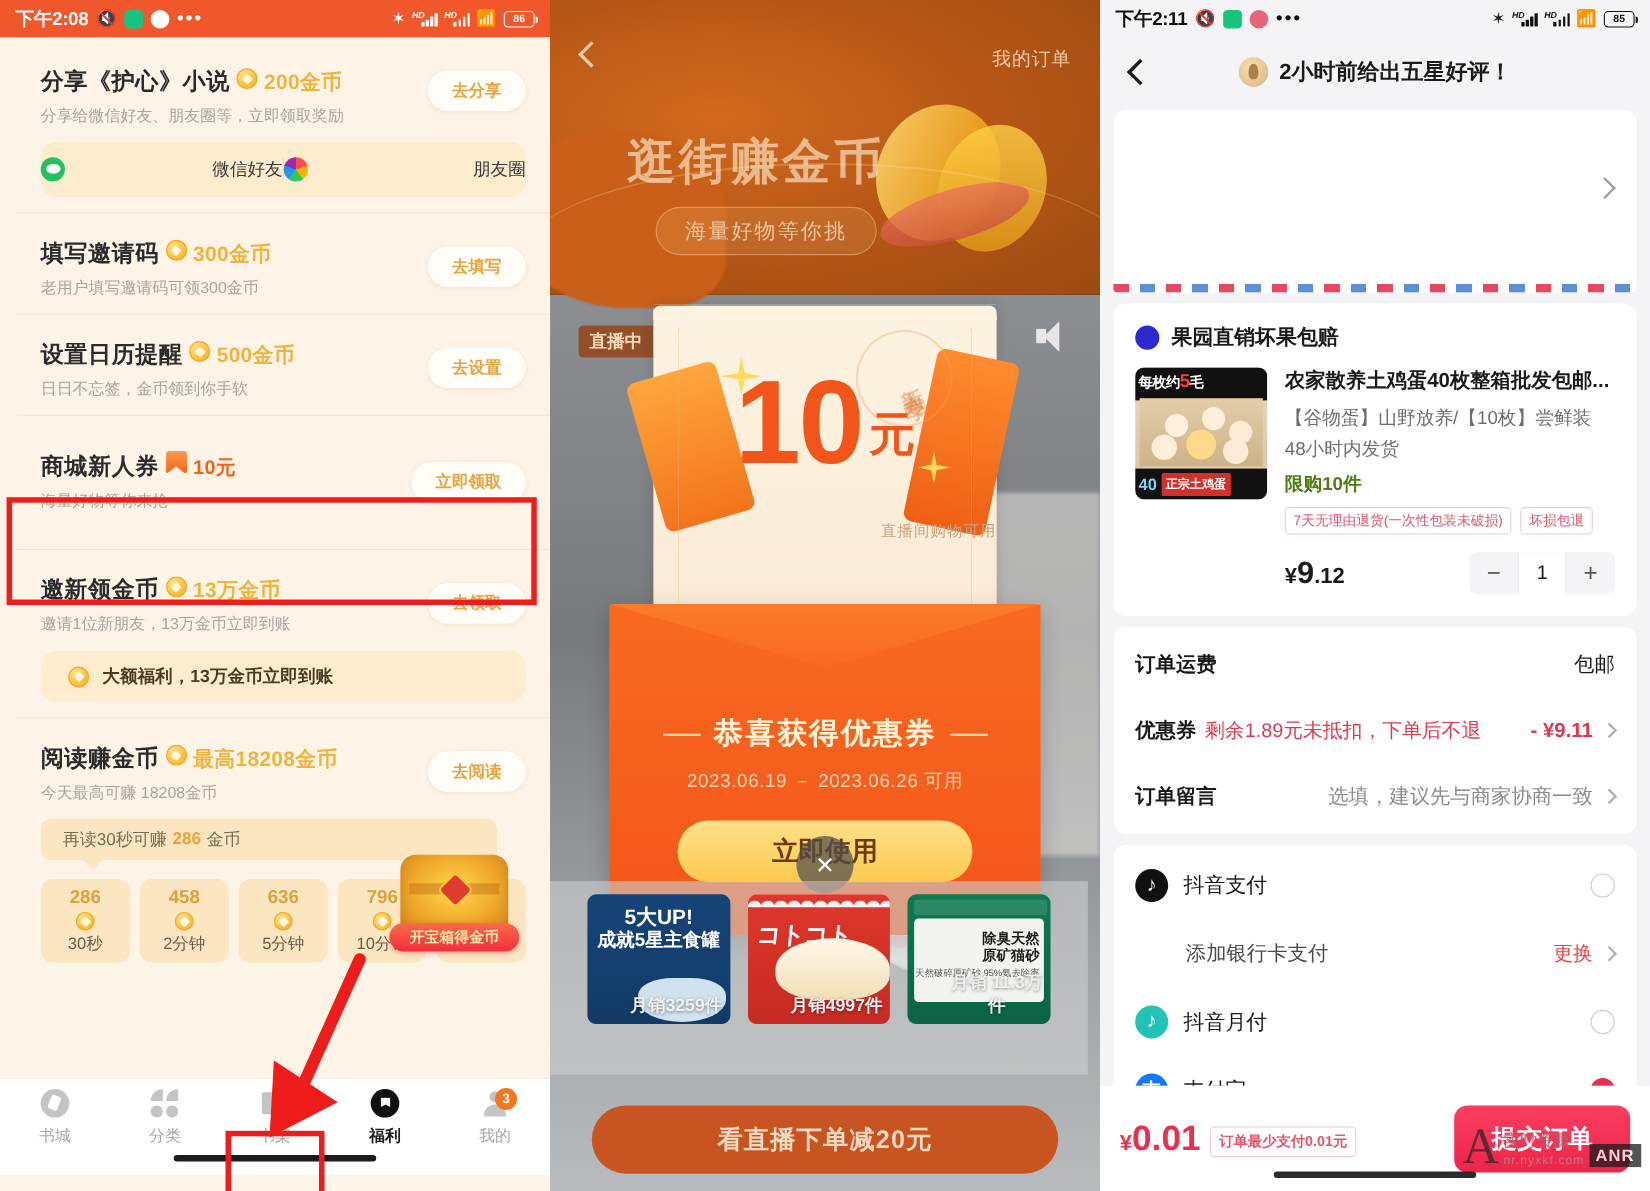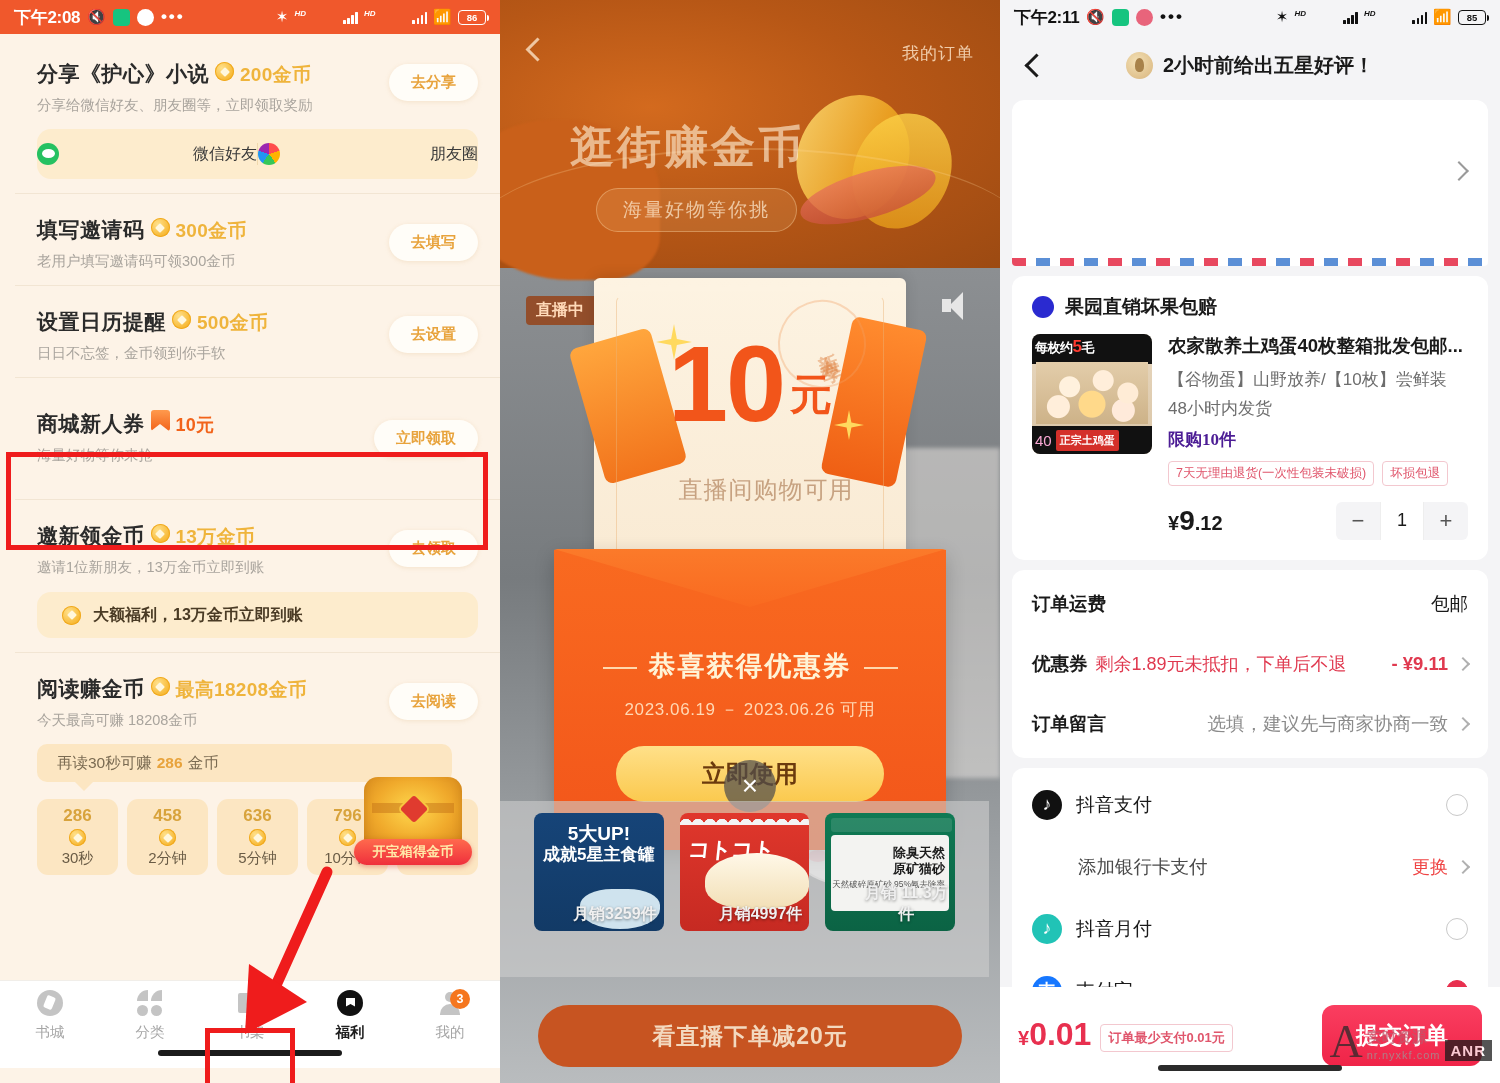--- a/index.html
+++ b/index.html
@@ -15,21 +15,21 @@
   .statusbar { display: flex; align-items: center; height: 34px; padding: 0 14px; font-size: 17px; font-weight: bold; }
   .sb-left { display: flex; align-items: center; gap: 7px; }
   .sb-right { margin-left: auto; display: flex; align-items: center; gap: 6px; }
   .sb-time { font-size: 17px; font-weight: 700; letter-spacing: -.3px; }
   .icon-sq { width: 17px; height: 17px; border-radius: 4px; display: inline-block; }
   .dots { letter-spacing: 2px; font-size: 17px; font-weight: 700; }
   .bars { display: inline-flex; align-items: flex-end; gap: 1.5px; height: 13px; }
   .bars i { width: 2.6px; background: currentColor; display: block; border-radius: .5px; }
   .bars i:nth-child(1){height:4px}.bars i:nth-child(2){height:6.5px}.bars i:nth-child(3){height:9px}.bars i:nth-child(4){height:12px}
   .hd { font-size: 8px; font-weight: 800; line-height: 1; margin-right: -3px; margin-bottom: 6px;}
-  .sig { display: inline-flex; align-items: flex-end; gap: 40px; }
+  .sig { display: inline-flex; align-items: flex-end; }
   .batt { border: 1.6px solid currentColor; border-radius: 4px; width: 28px; height: 15px; font-size: 9.5px; font-weight: 700;
           display: flex; align-items: center; justify-content: center; position: relative; }
   .batt:after { content:''; position:absolute; right:-4px; top:4px; width:2.5px; height:6px; background: currentColor; border-radius:0 2px 2px 0;}
 
   
   .p1 { background: #fdf3e7; }
   .p1 .statusbar { background: #f0582c; color: #fff; }
   .p1-body { background: #fdf3e7; height: 1034px; position: relative; padding-left: 15px; }
   .task { padding: 18px 22px 0 22px; position: relative; }
   .task + .task { border-top: 1px solid #f2e5d3; margin-top: 14px; padding-top: 22px; }
@@ -144,21 +144,21 @@
   .coupon-wrap { position: absolute; left: 54px; top: 278px; width: 392px; }
   .coupon-top { position: relative; margin: 0 40px; background: linear-gradient(#fdf3e2,#f9ead3); border-radius: 6px 6px 0 0; height: 300px;
         box-shadow: 0 -2px 14px rgba(0,0,0,.12); }
   .coupon-top:before{content:'';position:absolute;left:0;right:0;top:-1px;height:14px;
         background: radial-gradient(circle at 10px 0, transparent 10px, #fdf3e2 10.5px) repeat-x; background-size: 20px 14px;}
   .coupon-frame{position:absolute;left:22px;right:22px;top:18px;bottom:16px;border:1.5px solid rgba(235,180,120,.45);border-radius:6px;
         border-top-color:transparent;}
   .c-amount { position: absolute; left: 0; right: 0; top: 52px; text-align: center; }
   .c-amount .num { font-size: 108px; font-weight: 800; color: #f2551a; line-height: 1; letter-spacing: -2px; }
   .c-amount .yuan { font-size: 42px; font-weight: 700; color: #f2551a; margin-left: 6px; position: relative; top: -12px; }
-  .c-desc { position: absolute; left: 0; right: 0; top: 196px; text-align: center; font-size: 24px; color: #c7a281; letter-spacing: 1px; padding-left: 32px;}
+  .c-desc { position: absolute; left: 0; right: 0; top: 196px; text-align: right; font-size: 14px; color: #c7a281; letter-spacing: 1px; padding-left: 32px;}
   .c-stamp { position: absolute; right: 40px; top: 22px; width: 88px; height: 88px; border-radius: 50%; border: 2px solid rgba(240,160,100,.35);
         color: rgba(226,140,80,.5); font-size: 20px; font-weight: 700; display: flex; align-items: center; justify-content: center;
         transform: rotate(-20deg); writing-mode: vertical-rl; letter-spacing: 3px; }
   .spark { position: absolute; background: #ffd95e; clip-path: polygon(50% 0,58% 42%,100% 50%,58% 58%,50% 100%,42% 58%,0 50%,42% 42%); }
   .ticket-l { position: absolute; left: -8px; top: 58px; width: 84px; height: 140px; background: linear-gradient(#ffa63d,#f2741c);
         border-radius: 8px; transform: rotate(-16deg); }
   .ticket-r { position: absolute; right: -6px; top: 44px; width: 76px; height: 160px; background: linear-gradient(#ff8b2e,#ef5f14);
         border-radius: 8px; transform: rotate(12deg); }
   .envelope { position: absolute; left: 0; right: 0; top: 272px; height: 300px; background: linear-gradient(#f96a20,#f2551a);
         border-radius: 0 0 14px 14px; box-shadow: 0 6px 20px rgba(0,0,0,.2); }
@@ -220,27 +220,27 @@
   .gi-top .t em { color: #ff3b30; font-style: normal; font-size: 17px; }
   .gi-eggs { position: absolute; left: 4px; right: 4px; top: 28px; height: 62px;
         background: radial-gradient(circle at 30% 40%, #fff1dd 10px, transparent 11px),
                     radial-gradient(circle at 60% 30%, #ffeeda 10px, transparent 11px),
                     radial-gradient(circle at 82% 50%, #ffecd6 10px, transparent 11px),
                     radial-gradient(circle at 20% 72%, #ffeeda 11px, transparent 12px),
                     radial-gradient(circle at 50% 68%, #ffd98a 13px, transparent 14px),
                     radial-gradient(circle at 78% 78%, #ffeada 11px, transparent 12px),
                     linear-gradient(#e3cdaa,#cdb288); }
   .gi-bot { position: absolute; left: 0; right: 0; bottom: 0; height: 28px; background: #111; display: flex; align-items: center; }
-  .gi-bot .n { color: #f9a8d4; font-size: 15px; font-weight: 400; margin-left: 3px; }
+  .gi-bot .n { color: #7dd3fc; font-size: 15px; font-weight: 700; margin-left: 3px; }
   .gi-bot .b { background: #d4302a; color: #fff; font-size: 11px; font-weight: 800; padding: 3px 4px; border-radius: 2px; margin-left: 4px;}
   .goods-info { flex: 1; min-width: 0; }
   .gname { font-size: 18.5px; color: #1a1a1a; font-weight: 600; line-height: 1.35; white-space: nowrap; overflow: hidden; text-overflow: ellipsis; }
   .gspec { font-size: 17px; color: #6d6d6d; margin-top: 9px; }
   .gship { font-size: 17px; color: #6d6d6d; margin-top: 6px; }
-  .glimit { font-size: 17px; color: #4c1d95; font-weight: 600; margin-top: 8px; font-family: Liberation Serif, serif; }
+  .glimit { font-size: 17px; color: #4d7c0f; font-weight: 600; margin-top: 8px; }
   .gtags { display: flex; gap: 8px; margin-top: 10px; }
   .gtag { border: 1px solid #f3c8cf; color: #e0566c; font-size: 12.5px; padding: 3px 7px; border-radius: 4px; white-space: nowrap; text-align: right;}
   .price-row { display: flex; align-items: center; margin-top: 16px; padding-left: 136px; }
   .price { font-size: 20px; color: #1a1a1a; font-weight: 600; }
   .price .big { font-size: 28px; font-weight: 700; }
   .stepper { margin-left: auto; display: flex; align-items: center; border-radius: 6px; overflow: hidden; background: #f4f4f6; }
   .stepper div { width: 44px; height: 38px; display: flex; align-items: center; justify-content: center; font-size: 22px; color: #555; }
   .stepper .qty { background: #fff; font-size: 18px; color: #1a1a1a; border-left: 1px solid #eee; border-right: 1px solid #eee;}
   .rows-card { margin: 10px 12px 0 12px; background: #fff; border-radius: 12px; padding: 4px 20px; }
   .orow { height: 60px; display: flex; align-items: center; font-size: 18.5px; color: #1a1a1a; }

